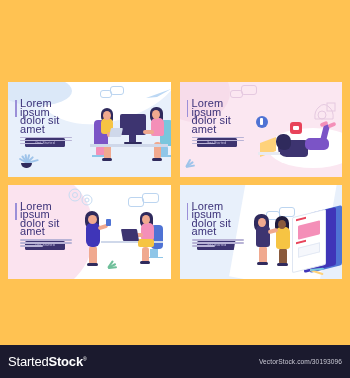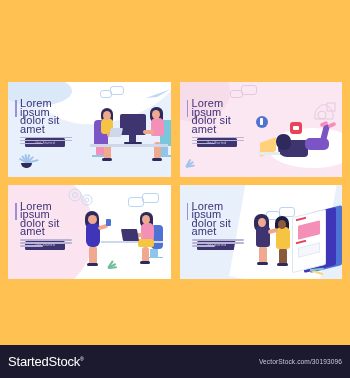--- a/index.html
+++ b/index.html
@@ -121,21 +121,21 @@
     align-items: center;
     justify-content: space-between;
     padding: 0 8px;
   }
   #logo {
     font-size: 13px;
     color: #ffffff;
     letter-spacing: -.2px;
   }
   #logo .lite { font-weight: 300; }
-  #logo .bold { font-weight: 400; }
+  #logo .bold { font-weight: 700; }
   #logo .reg { font-size: 5px; vertical-align: super; font-weight: 400; }
   #url {
     font-size: 6.6px;
     color: #c9c9d4;
     letter-spacing: .1px;
   }
 </style>
 </head>
 <body>
 

